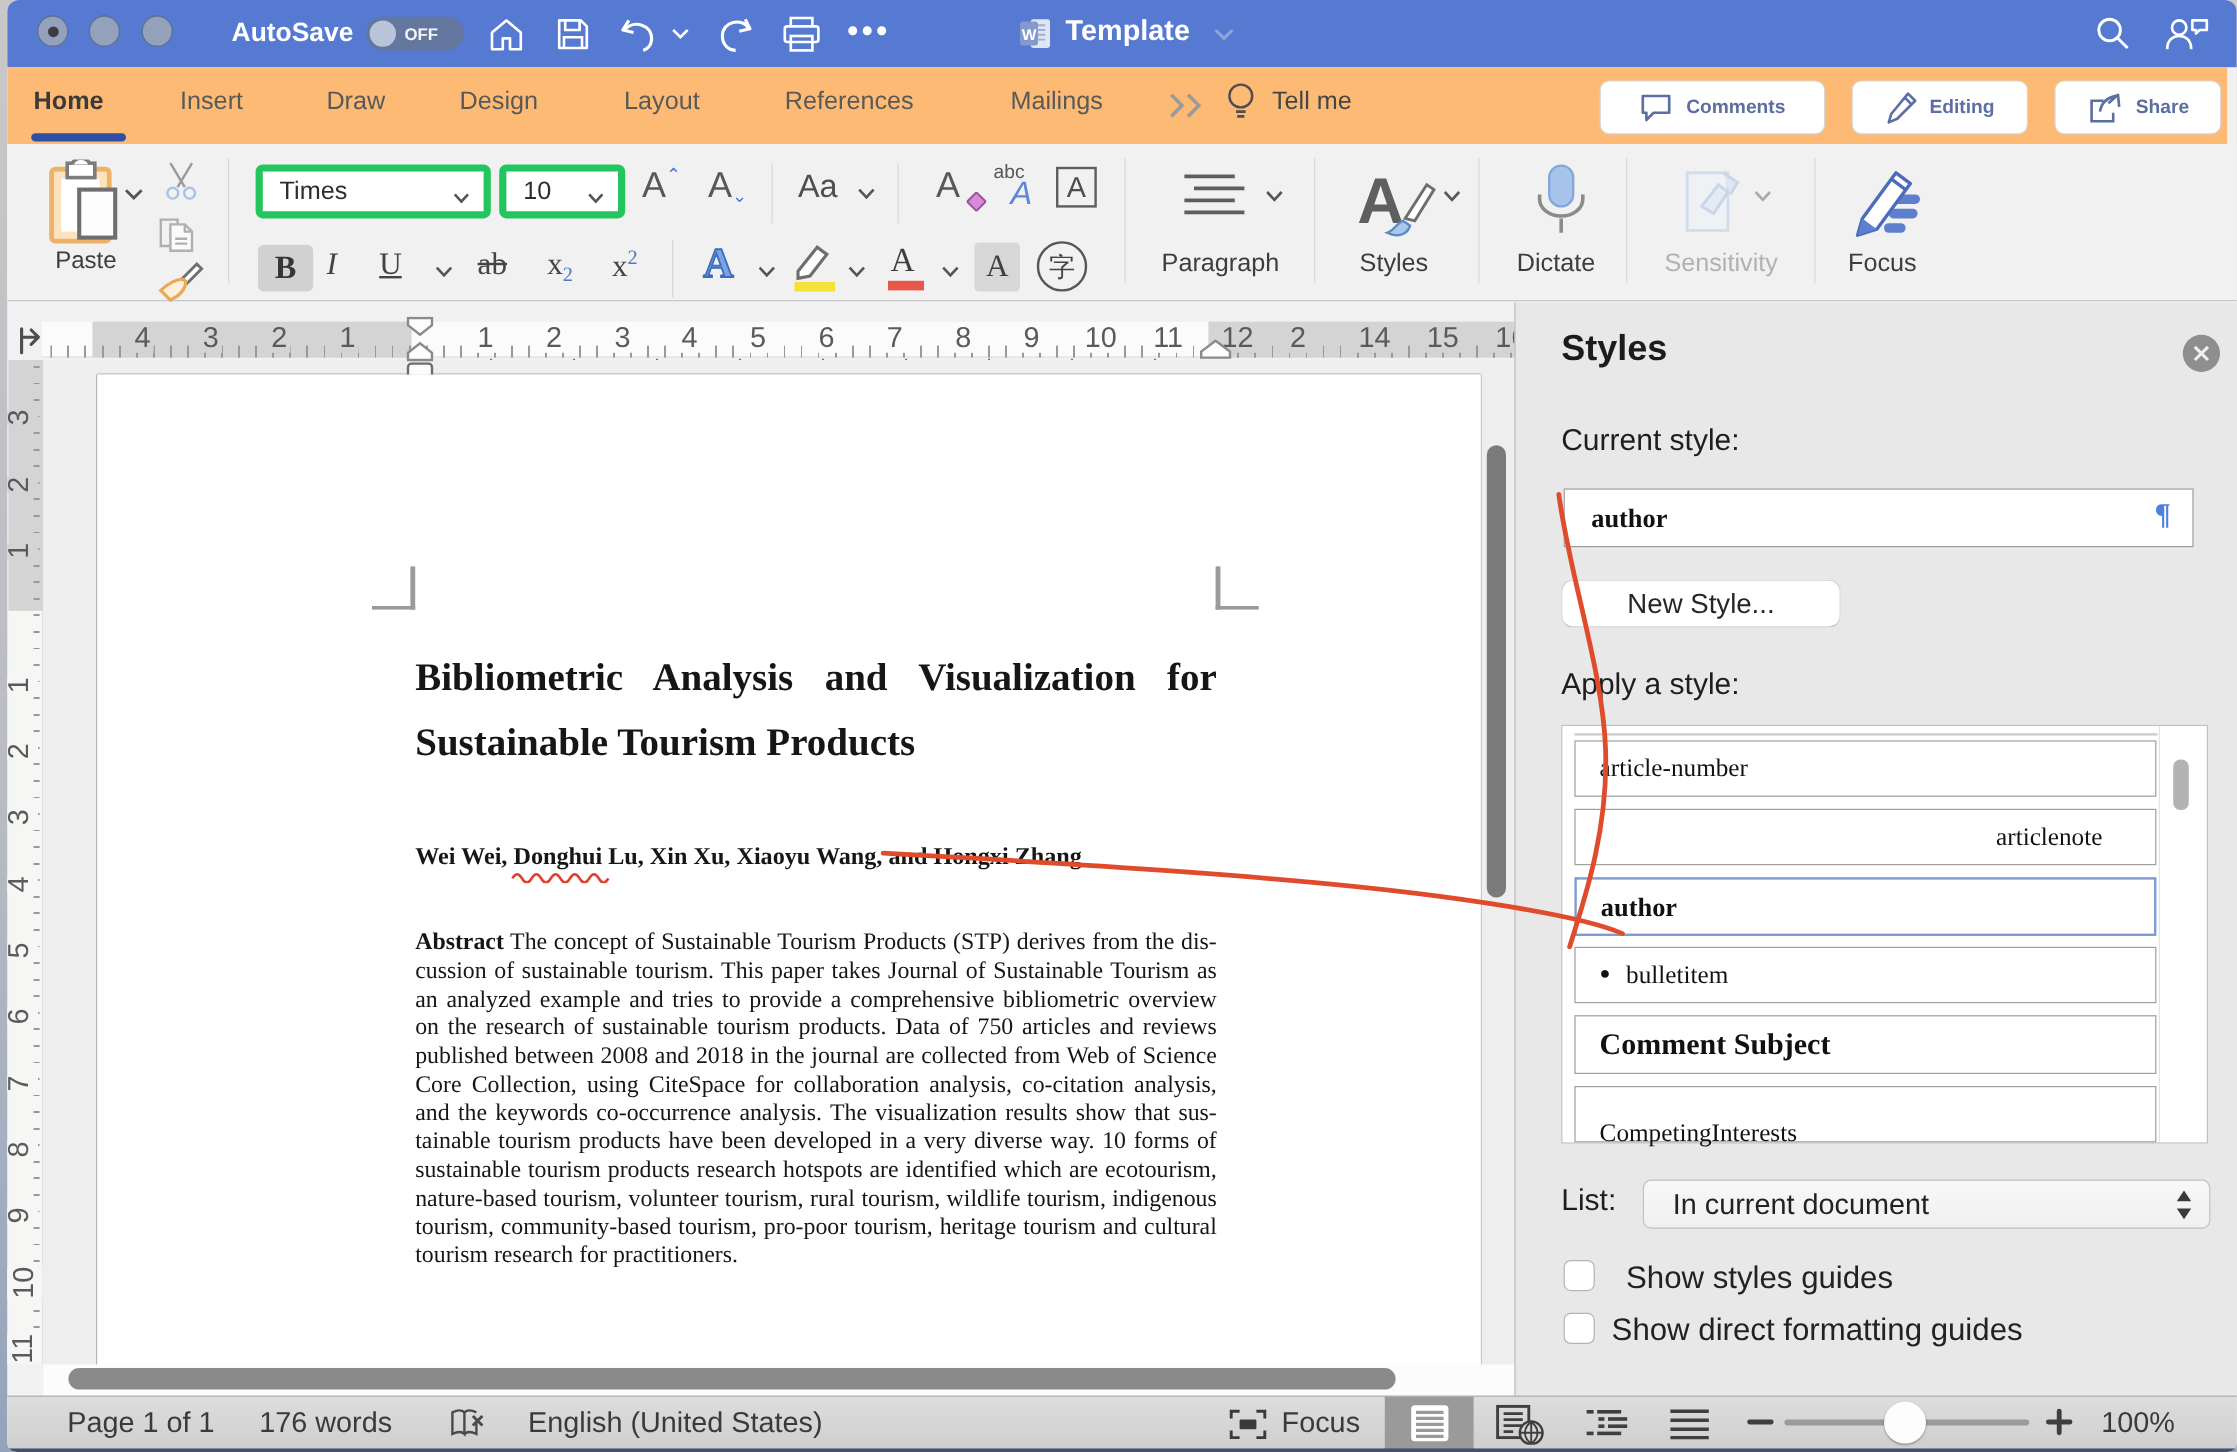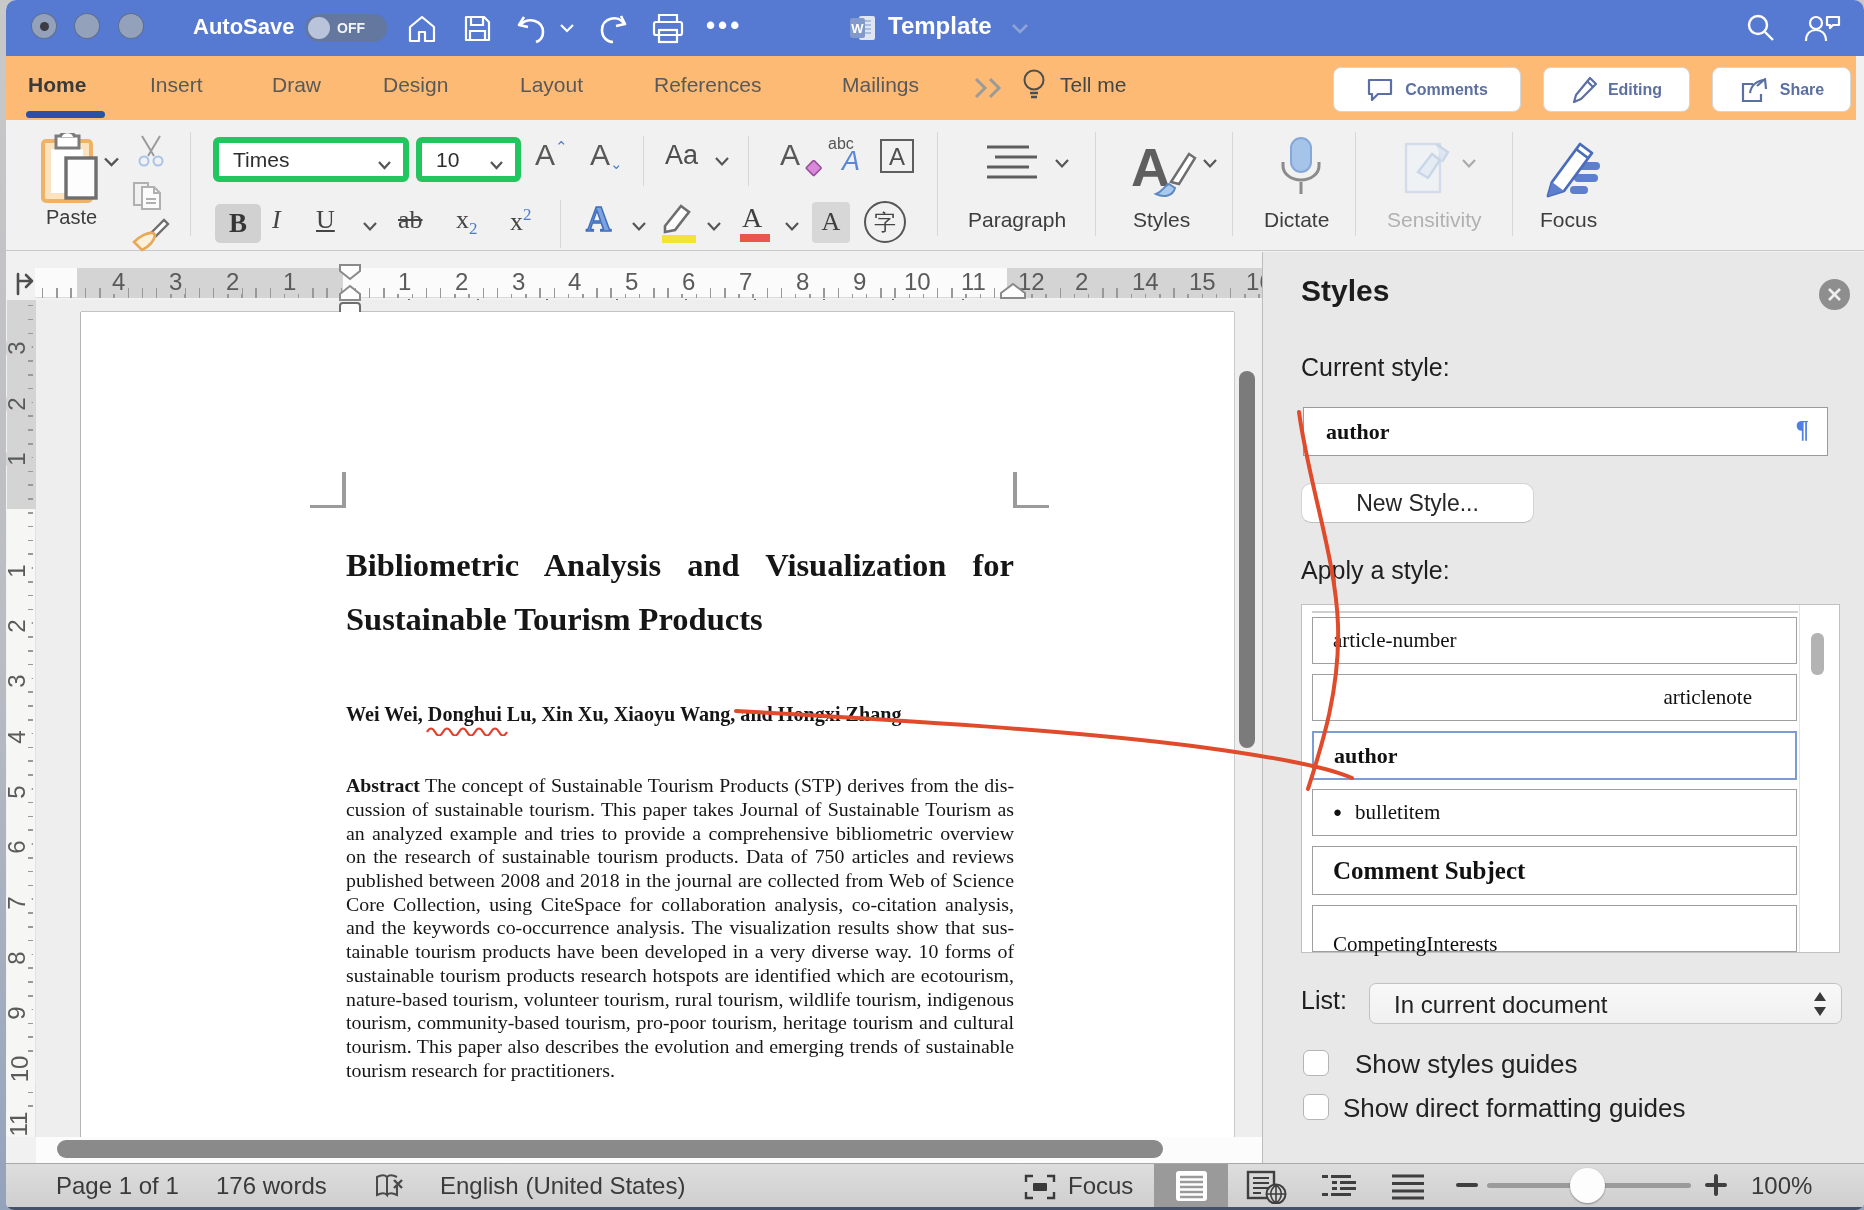--- a/index.html
+++ b/index.html
@@ -351,21 +351,20 @@
         <div class="jline">cussion of sustainable tourism. This paper takes Journal of Sustainable Tourism as</div>
         <div class="jline">an analyzed example and tries to provide a comprehensive bibliometric overview</div>
         <div class="jline">on the research of sustainable tourism products. Data of 750 articles and reviews</div>
         <div class="jline">published between 2008 and 2018 in the journal are collected from Web of Science</div>
         <div class="jline">Core Collection, using CiteSpace for collaboration analysis, co-citation analysis,</div>
         <div class="jline">and the keywords co-occurrence analysis. The visualization results show that sus-</div>
         <div class="jline">tainable tourism products have been developed in a very diverse way. 10 forms of</div>
         <div class="jline">sustainable tourism products research hotspots are identified which are ecotourism,</div>
         <div class="jline">nature-based tourism, volunteer tourism, rural tourism, wildlife tourism, indigenous</div>
         <div class="jline">tourism, community-based tourism, pro-poor tourism, heritage tourism and cultural</div>
-        <div class="jline">tourism. This paper also describes the evolution and emerging trends of sustainable</div>
         <div>tourism research for practitioners.</div>
       </div>
       <svg class="abs" style="left:344px;top:412px" width="90" height="12" viewBox="0 0 90 12" fill="none" stroke="#e2402c" stroke-width="2.2">
           <path d="M2 8 q4 -7 8 0 t8 0 t8 0 t8 0 t8 0 t8 0 t8 0 t8 0 t8 0 t8 0"></path>
         </svg>
     </div>
     <div class="abs" style="left:1203px;top:71px;width:16px;height:377px;background:#7b7b7b;border-radius:8px;"></div>
   </div>
   <div class="abs" style="left:30px;top:1137px;width:1227px;height:26px;background:#fcfcfc;"></div>
   <div class="abs" style="left:51px;top:1140px;width:1106px;height:18px;background:#8a8a8a;border-radius:9px;"></div>

